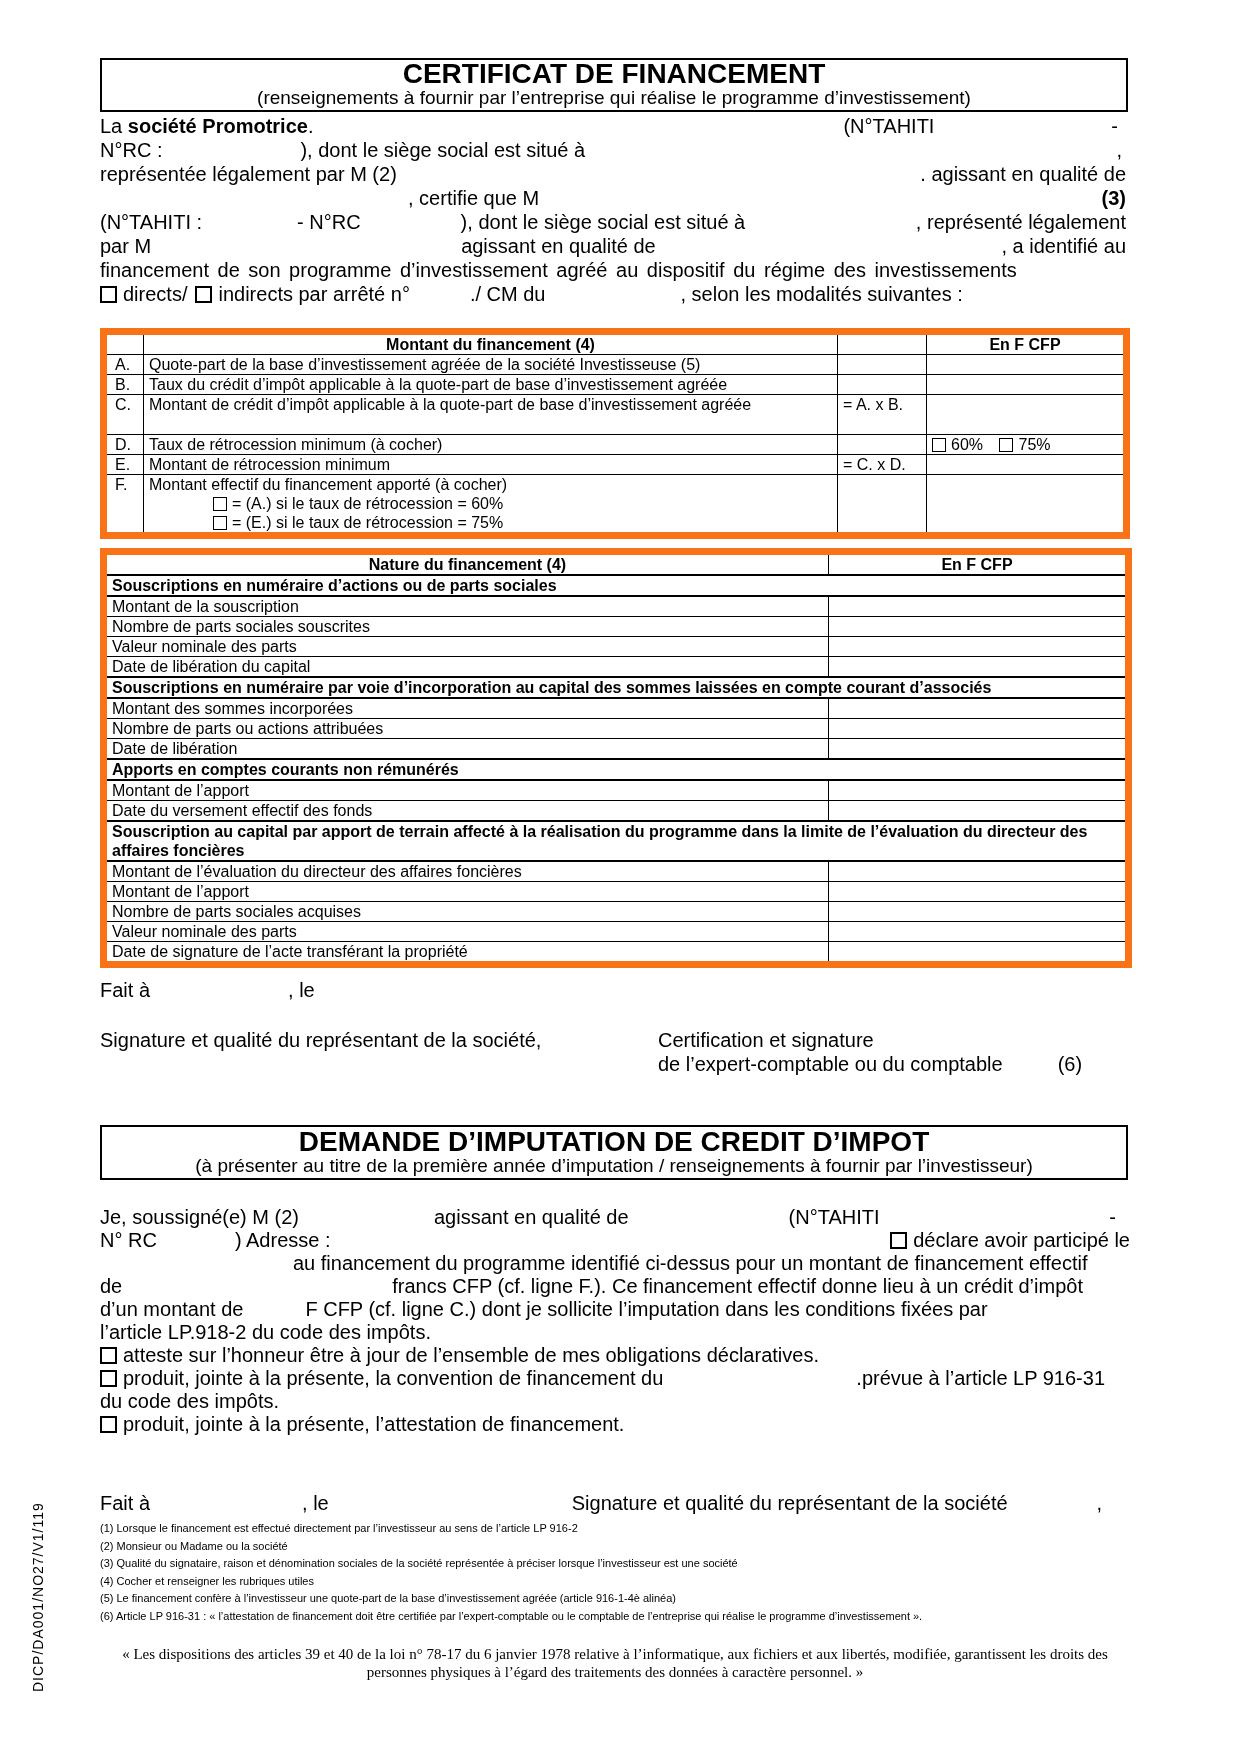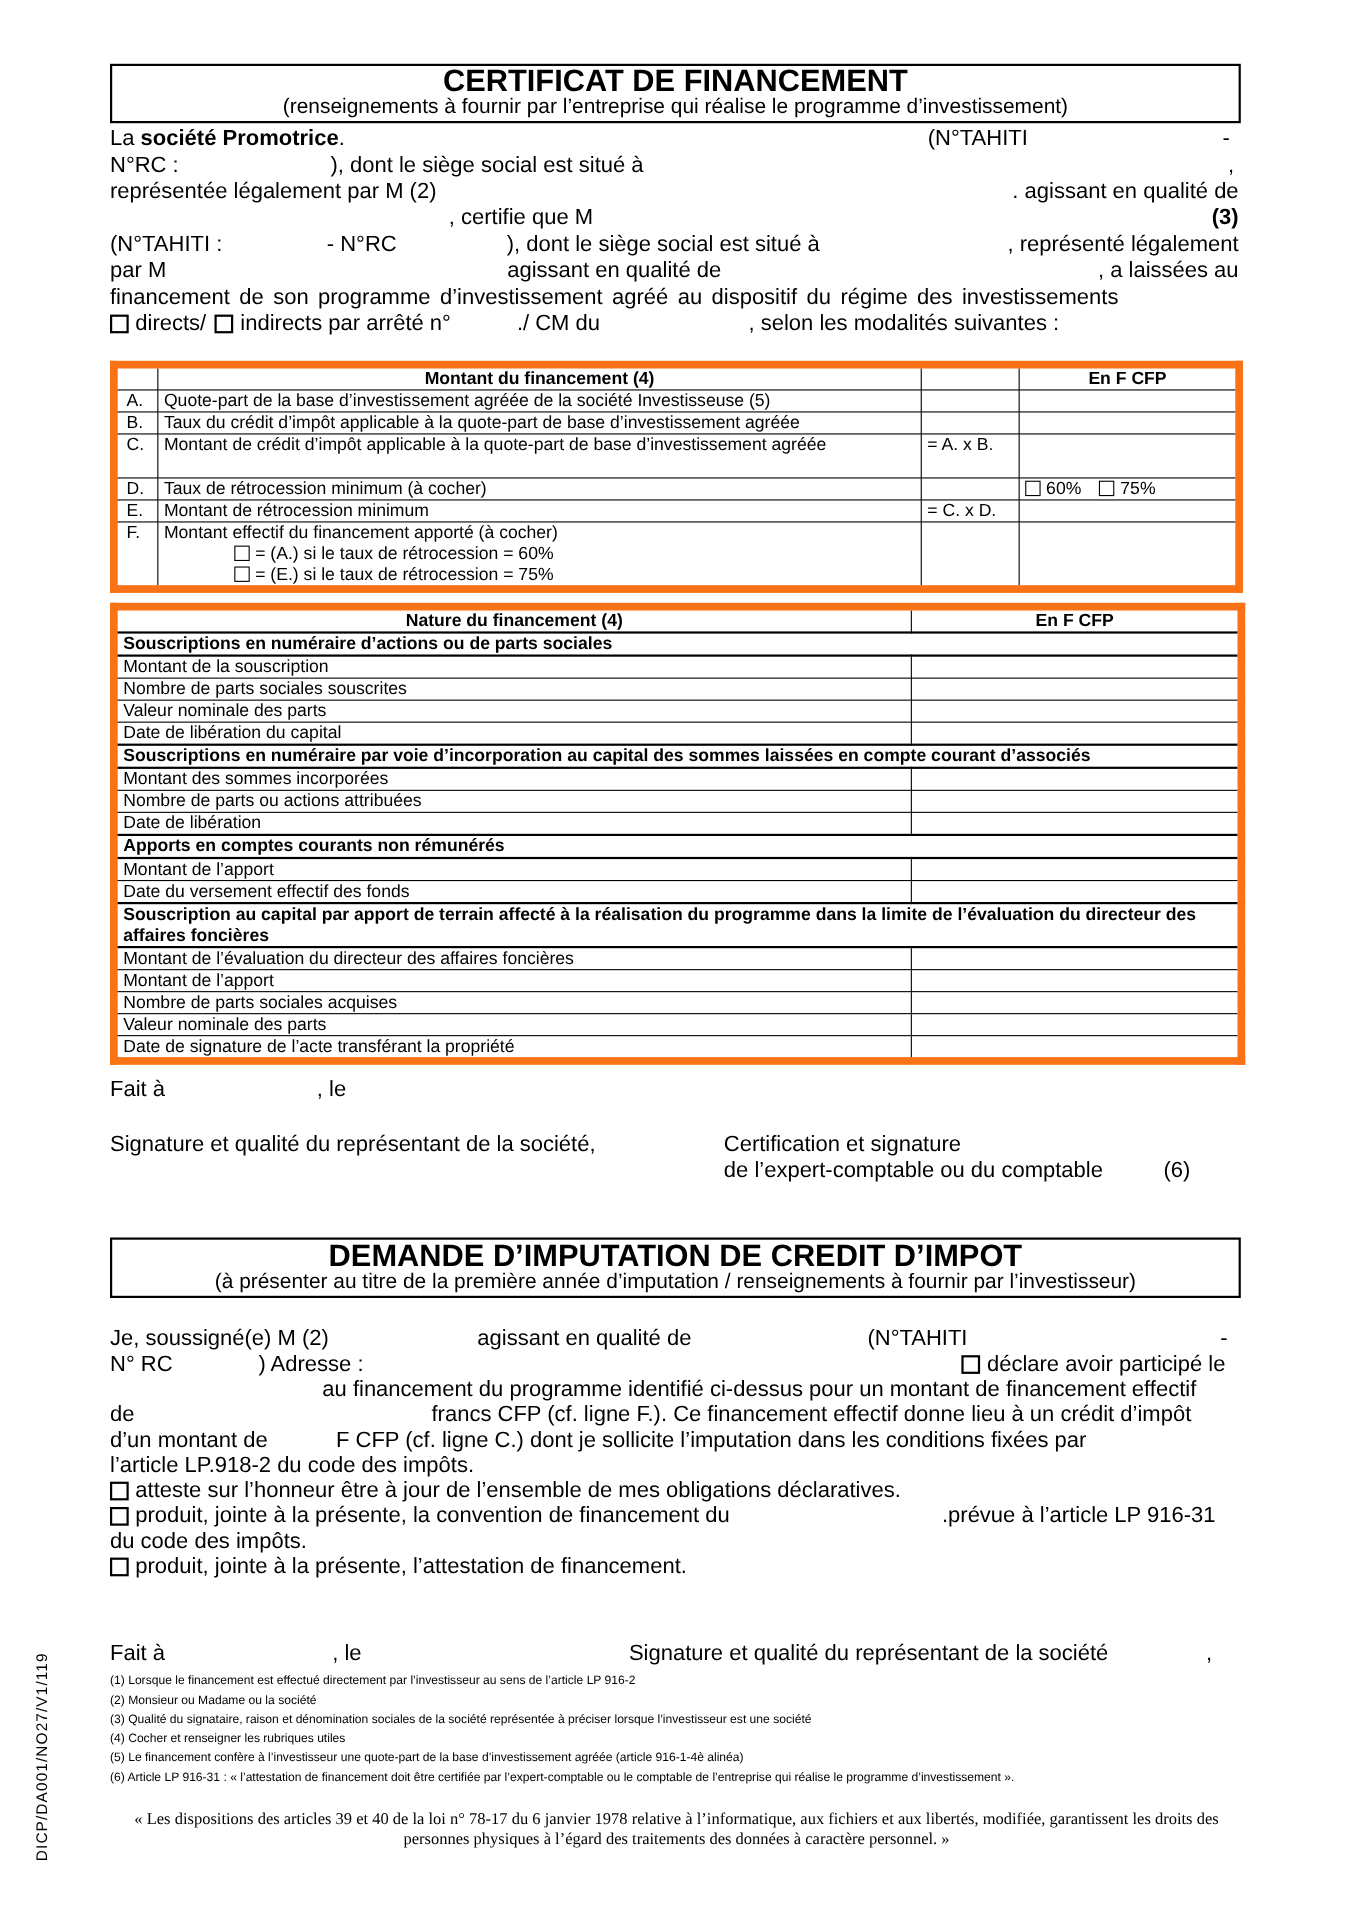--- a/index.html
+++ b/index.html
@@ -99,21 +99,21 @@
         <i class="sp" style="width:95px;"></i>
         <span>- N°RC</span>
         <i class="sp" style="width:100px;"></i>
         <span>), dont le siège social est situé à</span>
         <span class="mla" style="margin-right:4px;">, représenté légalement</span>
       </div>
       <div class="pline">
         <span>par M</span>
         <i class="sp" style="width:310px;"></i>
         <span>agissant en qualité de</span>
-        <span class="mla" style="margin-right:4px;">, a laissées au</span>
+        <span class="mla" style="margin-right:4px;">, a identifié au</span>
       </div>
       <div class="pline jline">
         <span>financement de son programme d’investissement agréé au dispositif du régime des investissements</span>
       </div>
       <div class="pline">
         <span class="cb"></span>
         <span>directs/</span>
         <span class="cb" style="margin-left:8px;"></span>
         <span>indirects par arrêté n°</span>
         <i class="sp" style="width:60px;"></i>
@@ -300,21 +300,21 @@
         <span>agissant en qualité de</span>
         <i class="sp" style="width:160px;"></i>
         <span>(N°TAHITI</span>
         <span class="mla" style="margin-right:14px;">-</span>
       </div>
       <div class="pline">
         <span>N° RC</span>
         <i class="sp" style="width:78px;"></i>
         <span>) Adresse :</span>
         <span class="cb mla"></span>
-        <span style="margin-right:16px;">déclare avoir participé le</span>
+        <span style="margin-right:0;">déclare avoir participé le</span>
       </div>
       <div class="pline">
         <i class="sp" style="width:193px;"></i>
         <span>au financement du programme identifié ci-dessus pour un montant de financement effectif</span>
       </div>
       <div class="pline">
         <span>de</span>
         <i class="sp" style="width:270px;"></i>
         <span>francs CFP (cf. ligne F.). Ce financement effectif donne lieu à un crédit d’impôt</span>
       </div>

